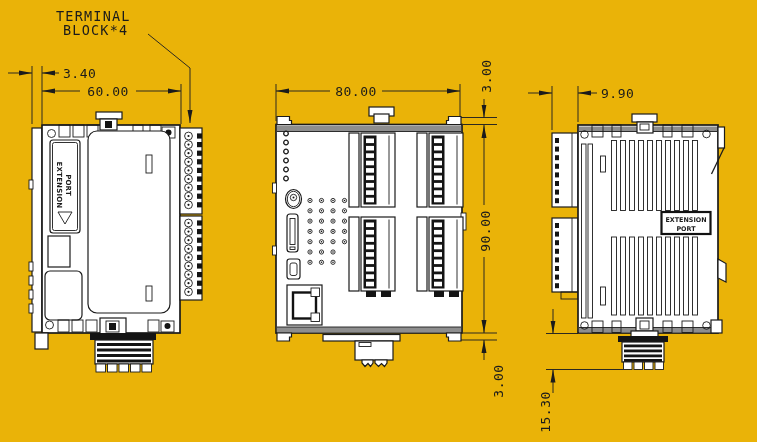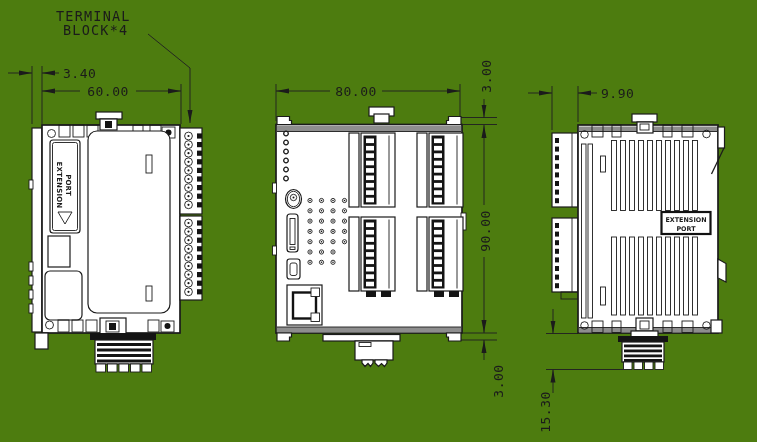--- a/index.html
+++ b/index.html
@@ -1,16 +1,16 @@
 <!DOCTYPE html>
 <html><head>
 <meta charset="utf-8">
 <style>
   html,body{margin:0;padding:0;background:#ffffff;}
-  .stage{width:757px;height:442px;position:relative;background:#4d7c0f;overflow:hidden;}
+  .stage{width:757px;height:442px;position:relative;background:#eab308;overflow:hidden;}
   svg{display:block;}
   text{font-family:"DejaVu Sans Mono","Liberation Mono",monospace;fill:#1b1b1b;}
   .dimtxt{font-size:13px;letter-spacing:.5px;}
   .callout-txt{font-size:13.5px;letter-spacing:1.2px;}
   .lbl{font-family:"DejaVu Sans","Liberation Sans",sans-serif;font-weight:bold;font-size:7px;letter-spacing:.2px;}
   .lblbox{font-family:"DejaVu Sans","Liberation Sans",sans-serif;font-weight:bold;font-size:6.4px;}
   .o1{stroke:#1b1b1b;stroke-width:1.7;fill:#fff;}
   .o{stroke:#1b1b1b;stroke-width:1.2;fill:#fff;}
   .t{stroke:#1b1b1b;stroke-width:.9;fill:none;}
   .t2{stroke:#1b1b1b;stroke-width:1.3;fill:none;}

